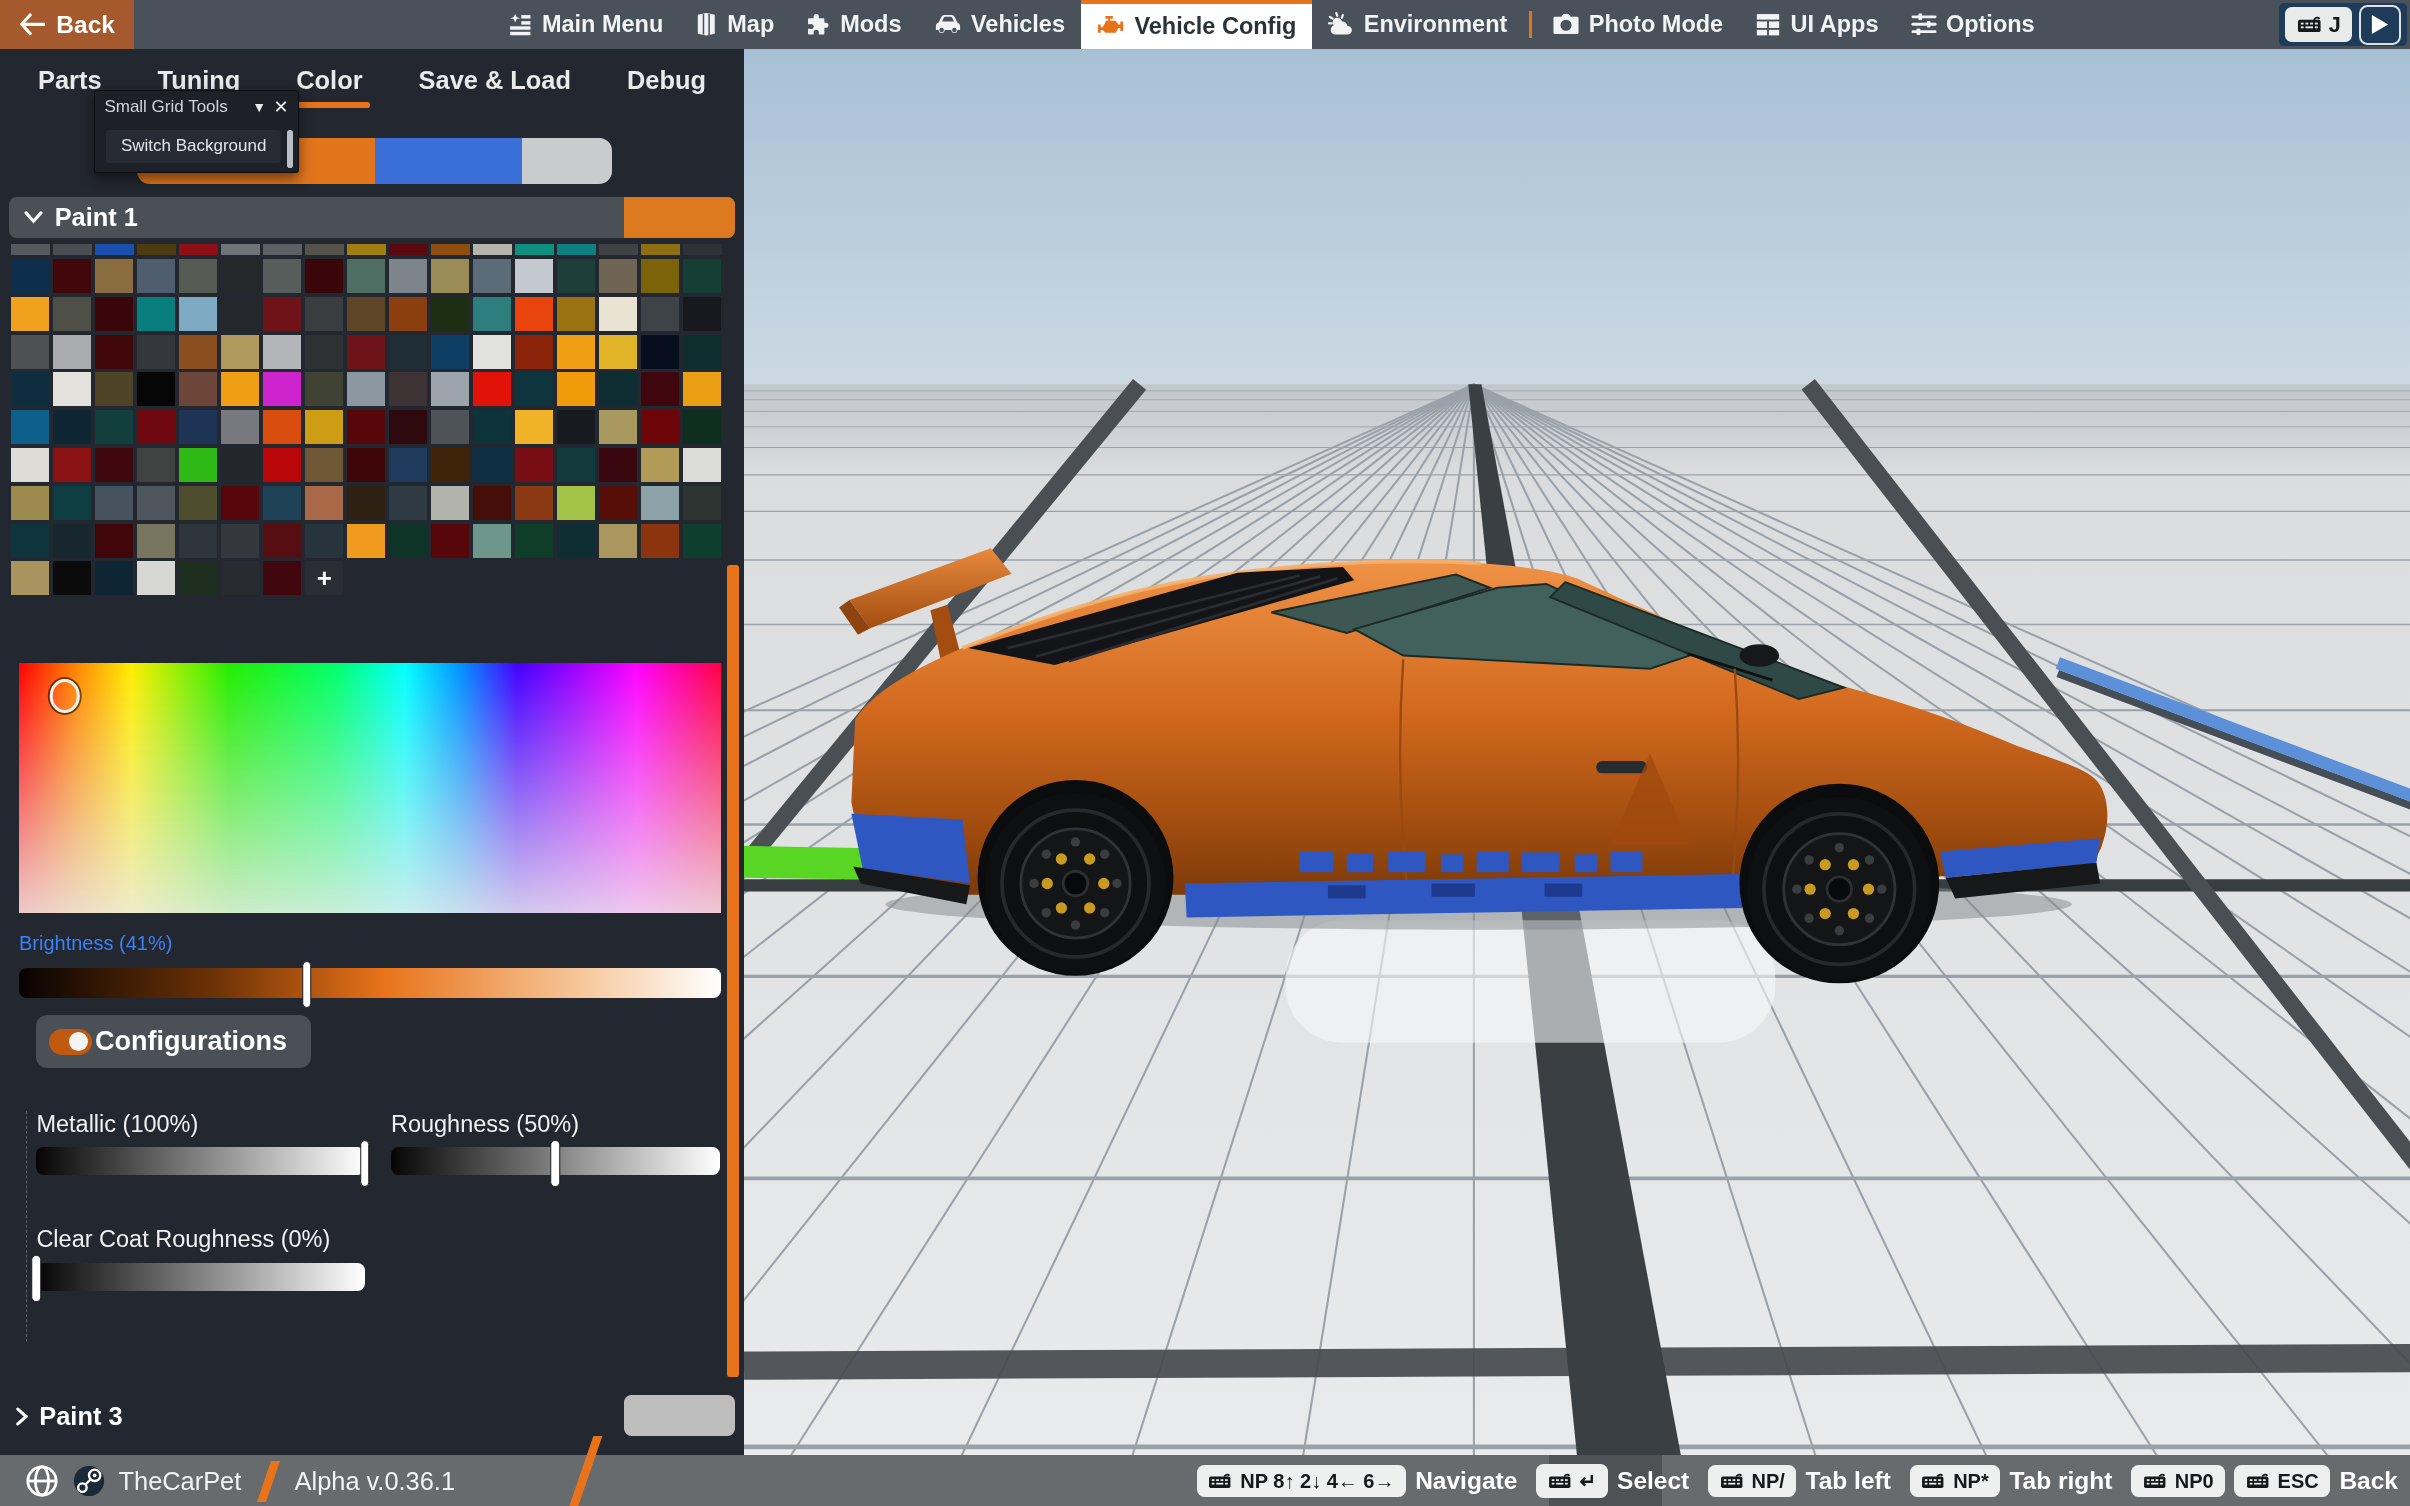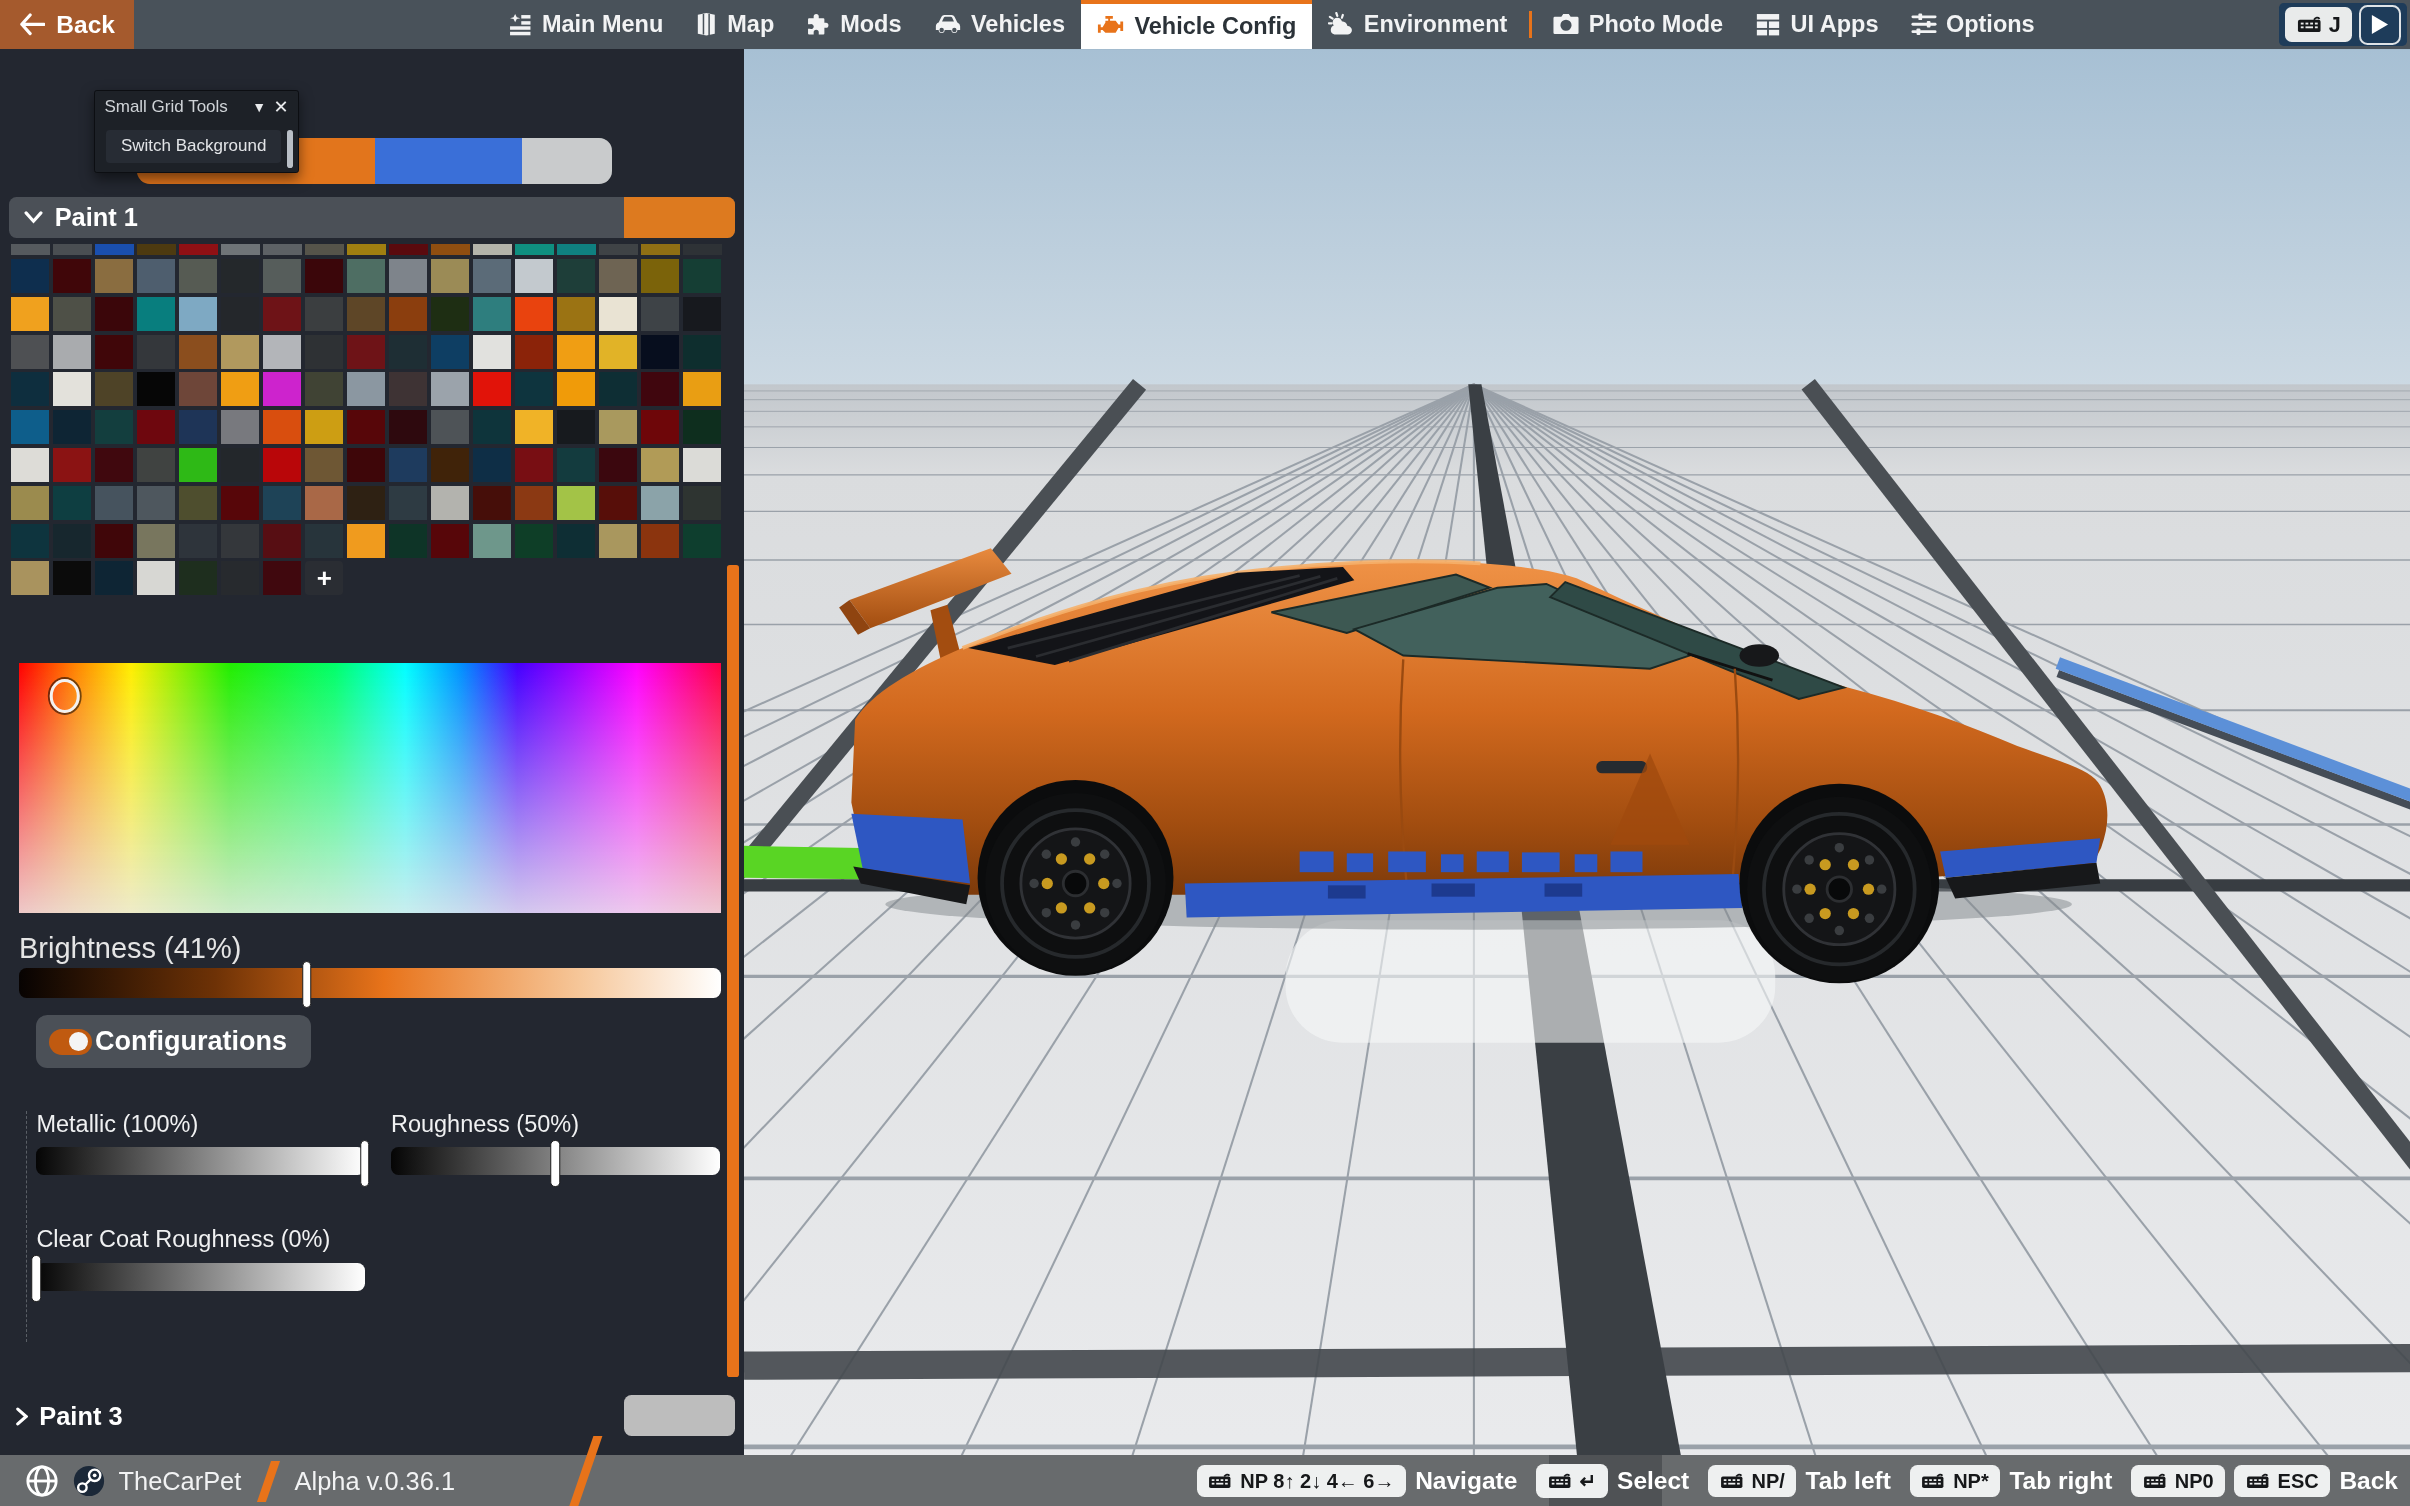--- a/index.html
+++ b/index.html
@@ -38,21 +38,21 @@
   #custom-label{font-size:24.5px;color:#f0f1f2;}
   #custom-icons{margin-left:auto;display:flex;gap:13px;}
   .icon-btn{width:45px;height:45px;border-radius:5.6px;background:#15171b;display:flex;align-items:center;justify-content:center;cursor:pointer;}
   .icon-btn.selected{outline:2.8px solid #eceff1;}
   #checker-glyph{width:28px;height:32px;background:
      repeating-conic-gradient(#fff 0% 25%, transparent 0% 50%) 0 0/9.4px 9.4px;border-radius:2.8px;}
   #picker{position:absolute;left:19px;right:22.6px;top:614px;height:250px;cursor:crosshair;
     background:linear-gradient(to bottom, rgba(255,255,255,0) 0%, rgba(235,235,235,.85) 100%),
     linear-gradient(to right,#ff0000 0%,#ff8400 8%,#ffee00 16%,#22ee00 30%,#00ff6a 45%,#00ffff 55%,#0090ff 63%,#4400ff 71%,#9900ff 79%,#ff00ff 88%,#ff0044 100%);}
   #picker-cursor{position:absolute;width:24.5px;height:28px;border:3.8px solid #f2f2f2;border-radius:50%;box-shadow:0 0 0 1.9px rgba(0,0,0,.55);transform:translate(-50%,-50%);}
-  #brightness-label{position:absolute;left:19px;top:883px;font-size:29px;color:#e5e5e5;}
+  #brightness-label{position:absolute;left:19px;top:883px;font-size:20px;color:#3b82f6;}
   #brightness-track{position:absolute;left:19px;right:22.6px;top:919px;height:30px;border-radius:7.5px;
     background:linear-gradient(to right,#070302 0%,#6e3206 28%,#e8731a 52%,#f6c79a 80%,#ffffff 100%);}
   .handle{position:absolute;top:-7.5px;width:7.5px;height:45px;background:#fff;border:1.9px solid #1c1c1c;border-radius:4.7px;transform:translateX(-50%);}
   #config-btn{position:absolute;left:36px;top:966px;height:53px;background:#4b5057;border-radius:11.3px;display:flex;align-items:center;gap:3px;padding:0 24.5px 0 13px;font-size:27px;font-weight:700;cursor:pointer;}
   #config-toggle{width:43px;height:26px;border-radius:13px;background:#c05a10;position:relative;}
   #config-toggle .knob{position:absolute;right:3.8px;top:3.8px;width:19px;height:19px;border-radius:50%;background:#f4f4f4;}
   #sliders-wrap{position:absolute;left:26px;right:24.5px;top:1062px;bottom:113px;border-left:1.9px dashed #5a5f66;padding-left:9.4px;}
   #sliders-grid{display:grid;grid-template-columns:1fr 1fr;column-gap:26px;row-gap:51px;}
   .ctrl-label{font-size:23.5px;color:#f0f1f2;margin-bottom:9.4px;}
   .track{position:relative;height:28px;border-radius:7.5px;}
@@ -427,20 +427,27 @@
       </div>
       <div id="play-btn">
         <svg width="19" height="21" viewBox="0 0 20 22">
             <polygon points="2,1 19,11 2,21" fill="#fff"></polygon>
           </svg>
       </div>
     </div>
   </header>
 
   <aside id="panel">
+    <div id="panel-tabs">
+        <div class="tab"><span>Parts</span></div>
+        <div class="tab"><span>Tuning</span></div>
+        <div class="tab active"><span>Color</span><div class="tab-underline"></div></div>
+        <div class="tab"><span>Save &amp; Load</span></div>
+        <div class="tab"><span>Debug</span></div>
+      </div>
 
     <div id="grid-tools">
       <div class="gt-title">
         <span>Small Grid Tools</span>
         <span id="gt-collapse">▼</span>
         <span id="gt-close">✕</span>
       </div>
       <div id="gt-body">
         <div id="gt-btn">Switch Background</div>
         <div id="gt-scroll"></div>

